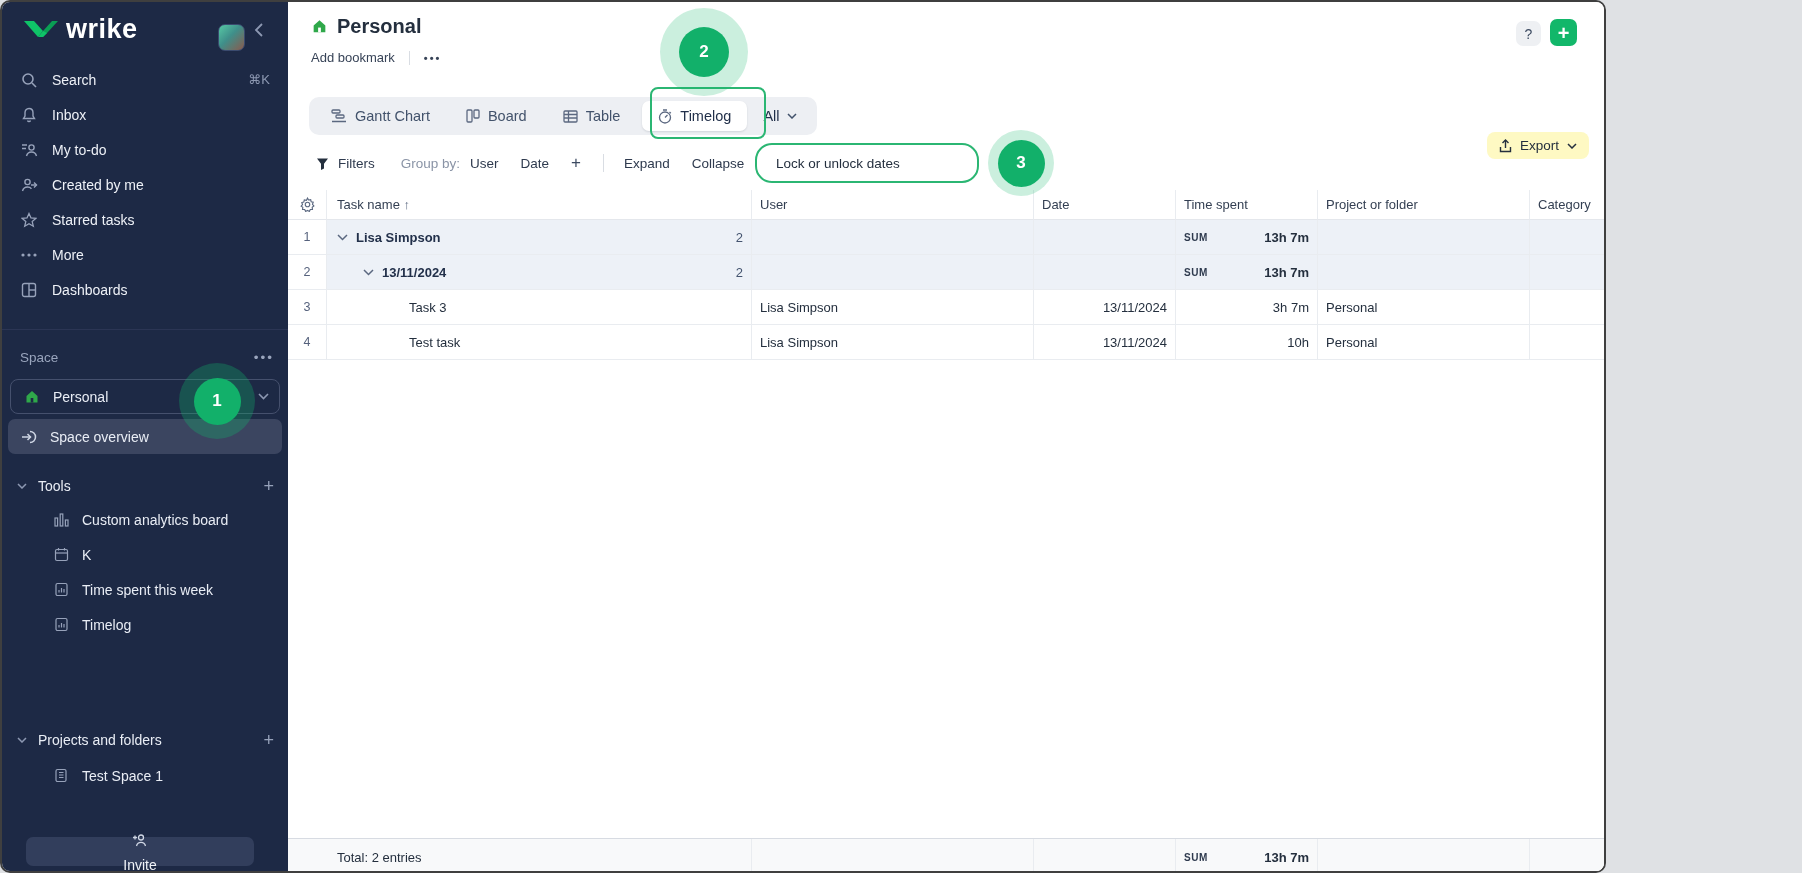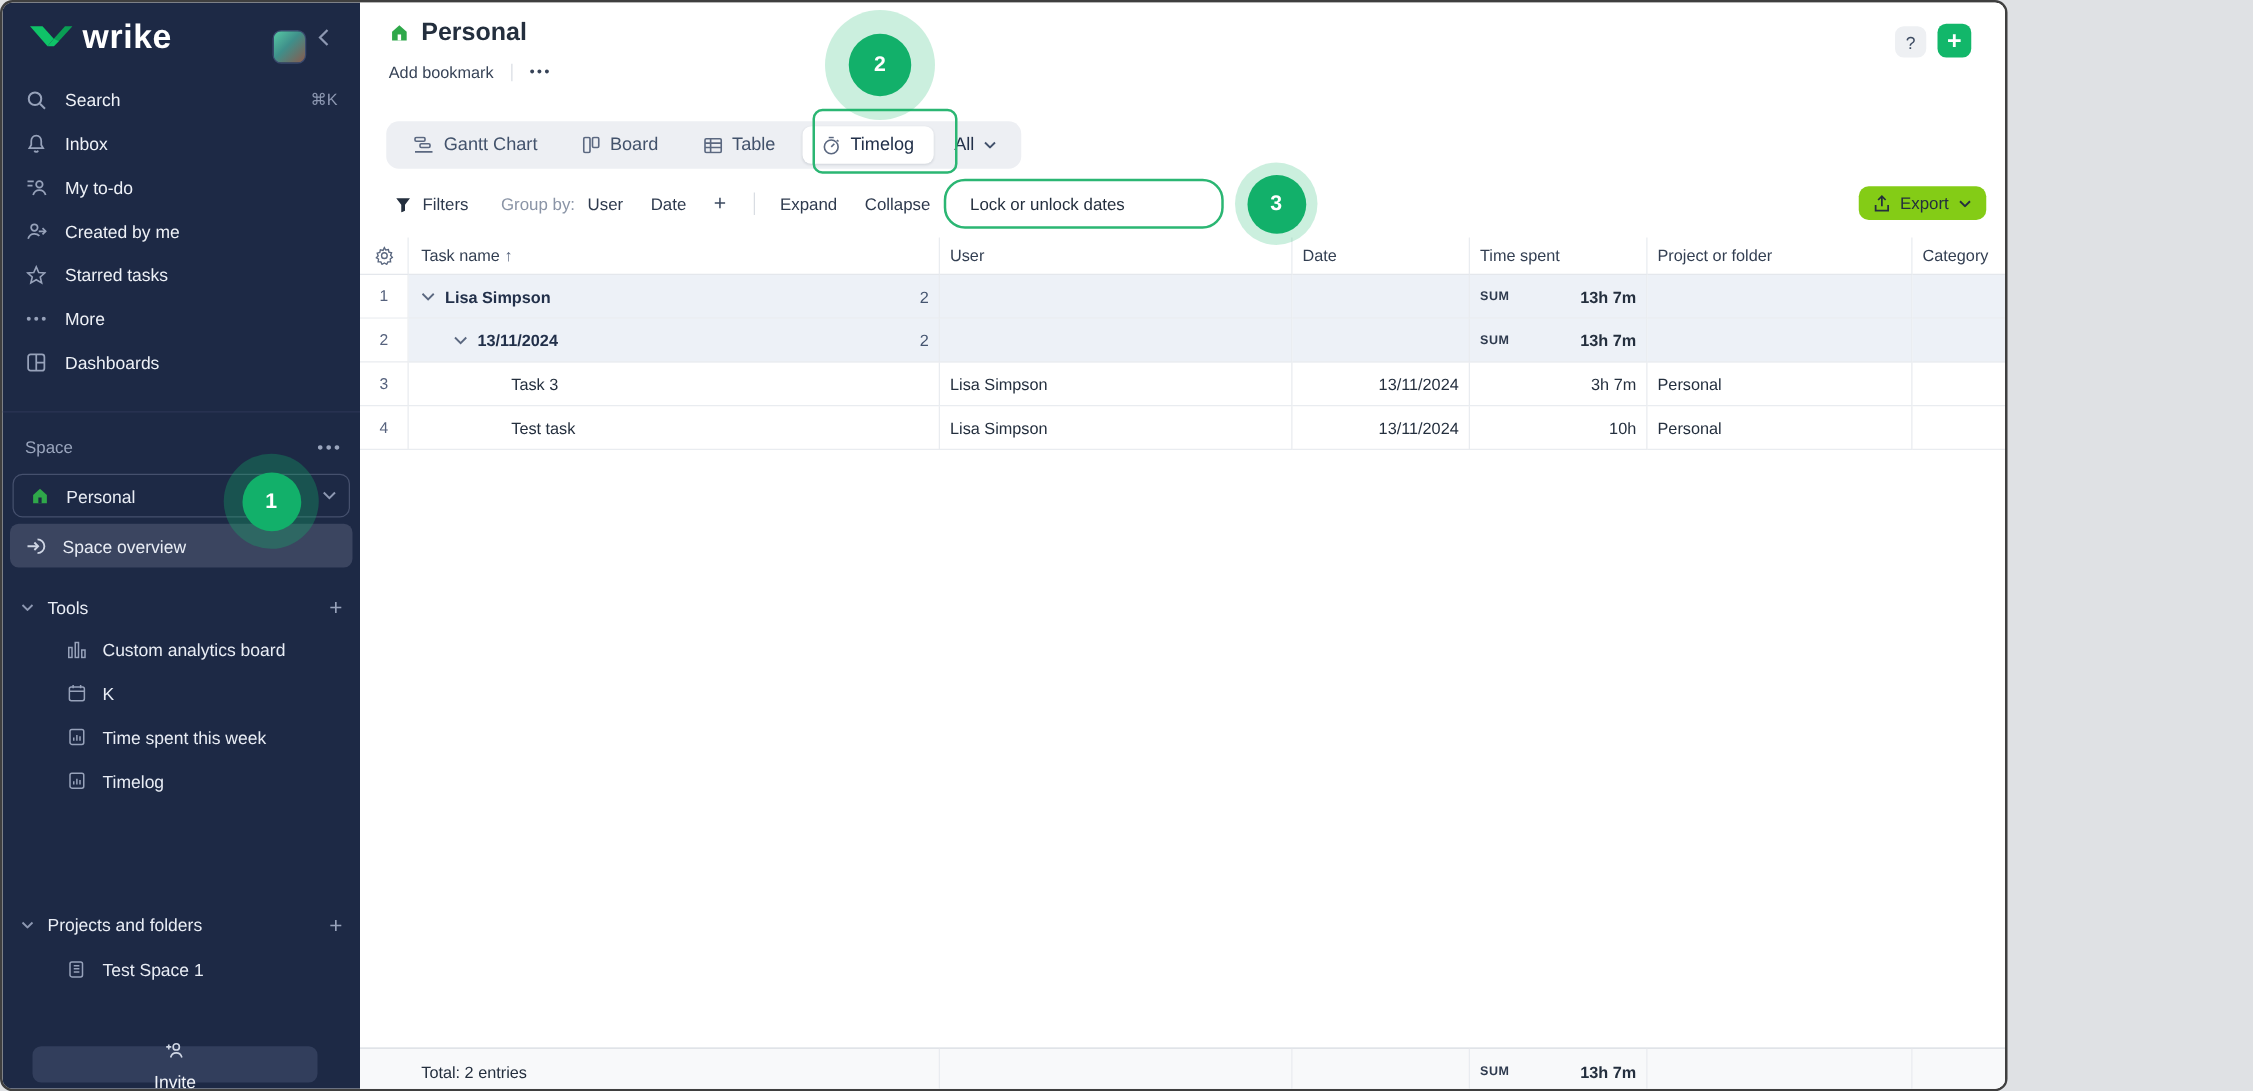--- a/index.html
+++ b/index.html
@@ -57,21 +57,21 @@
   .all-dd { display:flex; align-items:center; gap:7px; padding:0 14px 0 10px; font-size:14.5px; color:#22304a; }
   
   .toolbar { position:absolute; left:28px; top:147px; height:28px; display:flex; align-items:center; font-size:13.5px; color:#2e3a4e; }
   .toolbar .grp { color:#8a94a6; margin:0 10px 0 26px; }
   .toolbar .opt { margin-right:22px; }
   .toolbar .plus { color:#3c4a61; font-size:17px; margin-right:22px; }
   .toolbar .sep { width:1px; height:18px; background:#d9dde3; margin-right:20px; }
   .filters { display:flex; align-items:center; gap:9px; margin-right:0; }
   .lock-box { position:absolute; left:467px; top:141px; width:224px; height:40px; border:2px solid #2bb673;
     border-radius:17px; background:#fff; display:flex; align-items:center; padding-left:19px; font-size:13.5px; color:#242f3e; }
-  .export-btn { position:absolute; right:15px; top:147px; height:27px; background:#84cc16; border-radius:8px;
+  .export-btn { position:absolute; right:15px; top:130px; height:27px; background:#fef9c3; border-radius:8px;
     display:flex; align-items:center; gap:8px; padding:0 12px; font-size:13.5px; color:#242f3e; }
   .tab-outline { position:absolute; left:362px; top:85px; width:116px; height:52px; border:2px solid #2bb673; border-radius:8px; pointer-events:none; }
   
   .tablewrap { position:absolute; left:0; right:0; top:188px; bottom:0; font-size:13px; color:#242f3e; }
   .tgrid { display:grid; grid-template-columns:39px 425px 282px 142px 142px 212px 214px minmax(60px,1fr); align-items:stretch; }
   .tcell { display:flex; align-items:center; padding:0 8px; overflow:hidden; white-space:nowrap; border-right:1px solid #e9ecf0; }
   .tcell:last-child { border-right:none; }
   .thead .tcell { color:#333f52; border-bottom:1px solid #e4e7ec; height:30px; border-right:1px solid #e9ecf0; }
   .trow .tcell { height:35px; border-bottom:1px solid #e9ecf0; }
   .trow.group .tcell { background:#edf1f7; }

